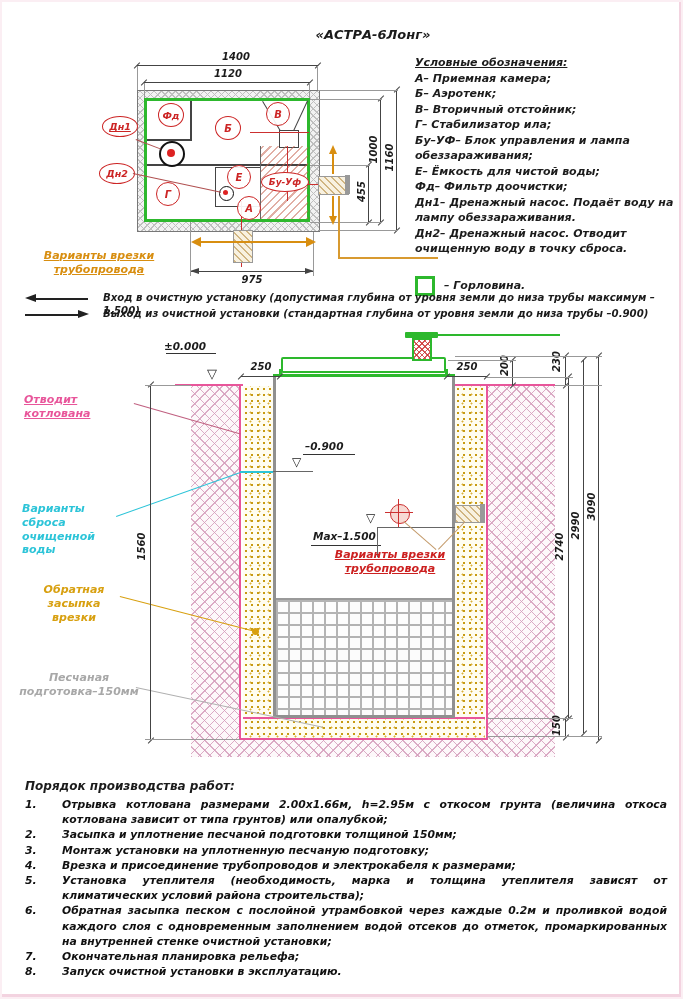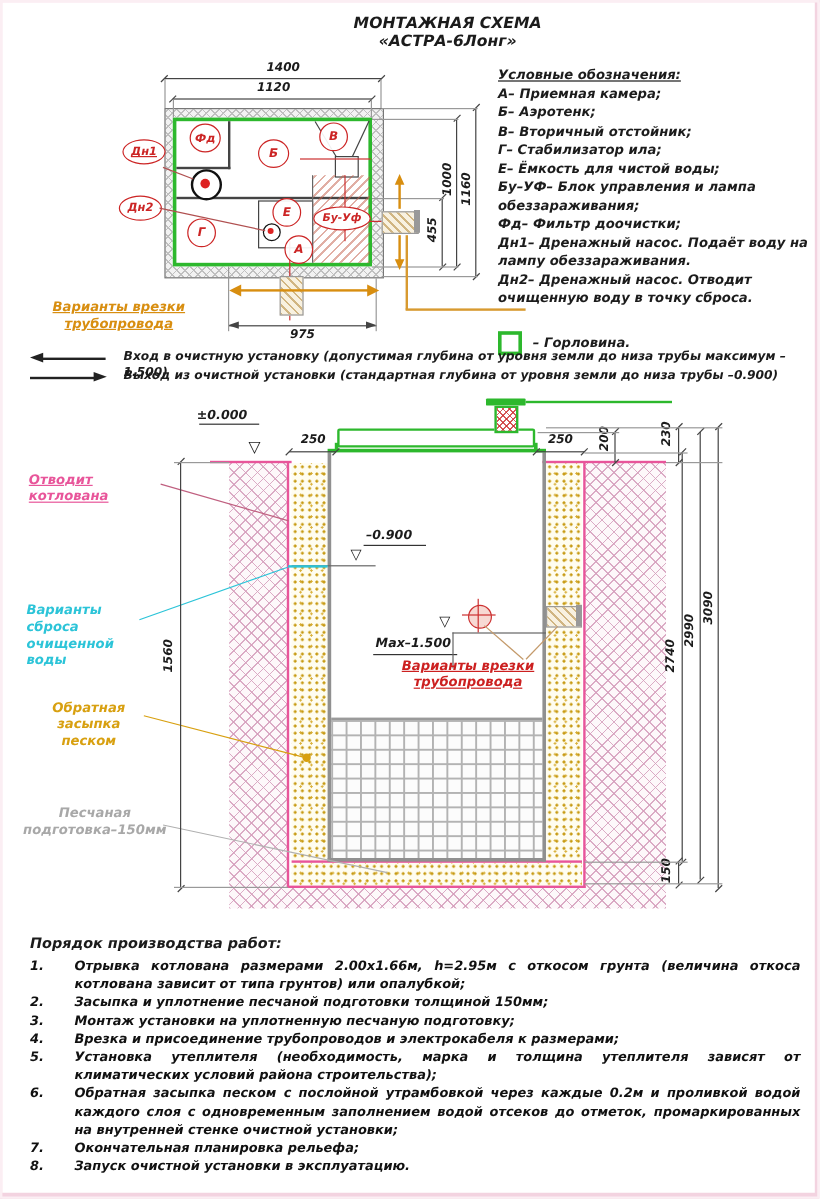--- a/index.html
+++ b/index.html
@@ -44,31 +44,30 @@
   .wo{position:absolute;left:25px;top:797px;width:642px;font-style:italic;font-weight:bold;font-size:10.8px;line-height:15.2px;color:#111;}
   .wo .row{display:flex;}
   .wo .n{flex:0 0 37px;}
   .wo .tx{flex:1;text-align:justify;}
 </style>
 </head>
 <body>
 
 <div class="page">
 
-  <div class="t" style="left:233px;top:12px;width:280px;text-align:center;font-size:13px;">МОНТАЖНАЯ СХЕМА</div>
   <div class="t" style="left:233px;top:27px;width:280px;text-align:center;font-size:13px;">«АСТРА-6Лонг»</div>
 
   <div class="legend">
     <div class="hd">Условные обозначения:</div>
     <div>А– Приемная камера;</div>
     <div>Б– Аэротенк;</div>
     <div>В– Вторичный отстойник;</div>
     <div>Г– Стабилизатор ила;</div>
+    <div>Бу–УФ– Блок управления и лампа обеззараживания;</div>
     <div>Е– Ёмкость для чистой воды;</div>
-    <div>Бу–УФ– Блок управления и лампа обеззараживания;</div>
     <div>Фд– Фильтр доочистки;</div>
     <div>Дн1– Дренажный насос. Подаёт воду на лампу обеззараживания.</div>
     <div>Дн2– Дренажный насос. Отводит очищенную воду в точку сброса.</div>
     <div class="gorl">
       <span class="gsq"></span>
       <span>– Горловина.</span>
     </div>
   </div>
 
   <div class="ln hatch-wall" style="left:137px;top:90px;width:181px;height:140px;border:1.2px solid #777;"></div>
@@ -209,21 +208,21 @@
   <div class="lead" style="left:404px;top:521px;width:43px;background:#c49a6a;transform:rotate(41deg);"></div>
   <div class="lead" style="left:438px;top:549px;width:38px;background:#c49a6a;transform:rotate(-46deg);"></div>
 
   <div class="t" style="left:24px;top:393px;width:114px;font-size:11px;color:#e8559a;text-decoration:underline;">Отводит котлована</div>
   <div class="lead" style="left:134px;top:403px;width:111px;background:#c06080;transform:rotate(16deg);"></div>
   <div class="t" style="left:22px;top:502px;width:100px;text-align:left;font-size:11px;color:#2cc4d8;">Варианты сброса
 очищенной воды</div>
   <div class="lead" style="left:116px;top:516px;width:131px;background:#2cc4d8;transform:rotate(-19.5deg);"></div>
   <div class="ln" style="left:240px;top:471px;width:33px;height:1.5px;background:#2cc4d8;"></div>
   <div class="t" style="left:24px;top:583px;width:100px;text-align:center;font-size:11px;color:#d8a010;">Обратная засыпка
-песком</div>
+врезки</div>
   <div class="lead" style="left:120px;top:596px;width:139px;background:#d8a010;transform:rotate(14.5deg);"></div>
   <div class="ln" style="left:252px;top:628px;width:7px;height:7px;border-radius:50%;background:#d8a010;"></div>
   <div class="t" style="left:18px;top:671px;width:122px;text-align:center;font-size:11px;color:#a8a8a8;">Песчаная
 подготовка–150мм</div>
   <div class="lead" style="left:136px;top:687px;width:191px;background:#b0b0b0;transform:rotate(12deg);"></div>
 
   <div class="dimh" style="left:241px;top:376px;width:39px;"></div>
   <div class="t" style="left:243px;top:361px;width:36px;text-align:center;font-size:10px;">250</div>
   <div class="dimh" style="left:447px;top:376px;width:40px;"></div>
   <div class="t" style="left:449px;top:361px;width:36px;text-align:center;font-size:10px;">250</div>

